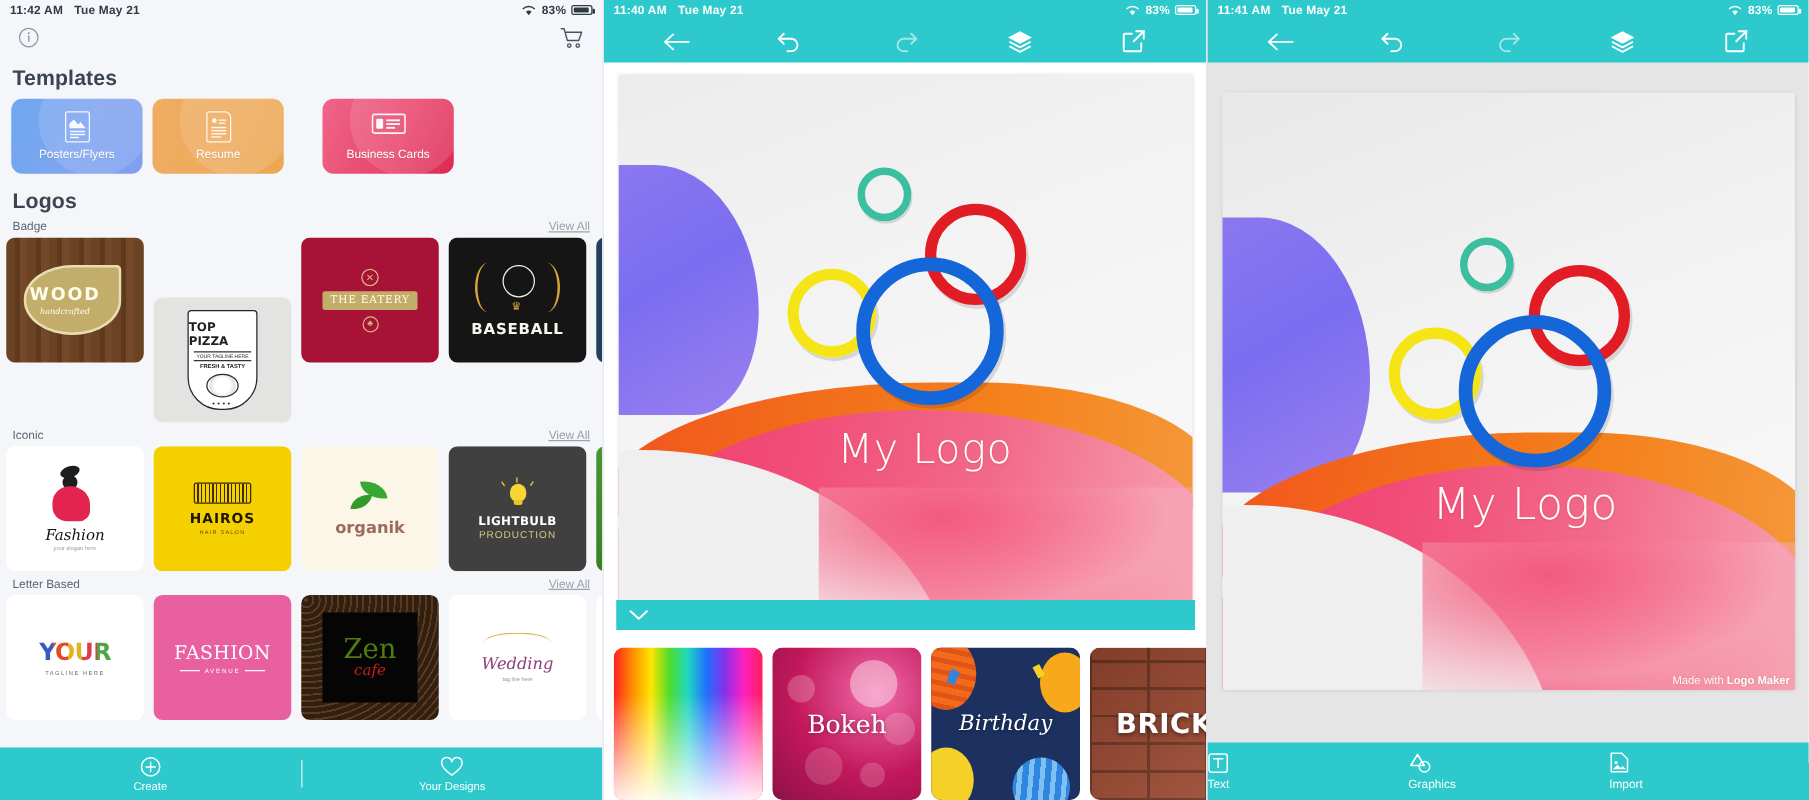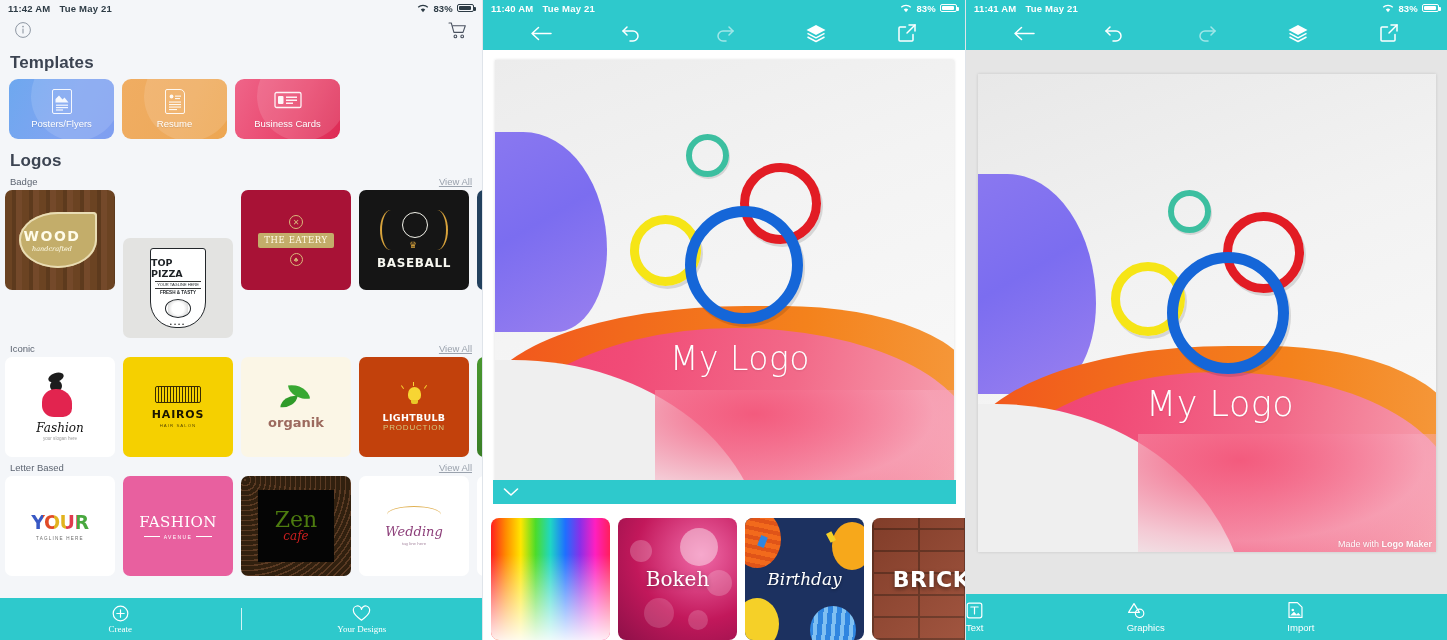--- a/index.html
+++ b/index.html
@@ -53,21 +53,21 @@
   .view-all { font-size:9.5px; color:#9aa2ad; text-decoration:underline; cursor:pointer; }
   .thumb-row { display:flex; gap:8px; padding:0 0 0 5px; overflow:hidden; }
   .thumb { width:110px; height:100px; border-radius:7px; flex:0 0 auto; position:relative;
            overflow:hidden; cursor:pointer; display:flex; align-items:center;
            justify-content:center; }
   .thumb.partial { width:22px; }
 
   .l-bottombar { position:absolute; bottom:0; left:0; width:482px; height:42px;
                  background:#2ec9cc; display:flex; align-items:center; }
   .tabitem { flex:1; display:flex; flex-direction:column; align-items:center;
-             justify-content:flex-start; gap:2px; color:#fff; cursor:pointer;font-family:Liberation Serif, serif; }
+             justify-content:flex-start; gap:2px; color:#fff; cursor:pointer; }
   .tabitem span { font-size:9px; }
   .bar-div { width:1px; height:22px; background:rgba(255,255,255,.8); }
 
   
   .ed-toolbar { height:34px; background:#2ec9cc; display:flex; align-items:center;
                 justify-content:space-around; padding:0 12px; }
   .ed-toolbar .icon-btn { width:36px; height:28px; }
   .canvas-wrap { padding:10px 12px 0 12px; }
   .canvas { position:relative; overflow:hidden; background:#eceded;
             box-shadow:0 0 3px rgba(0,0,0,.14); }
@@ -162,21 +162,21 @@
             <rect x="9" y="8" width="5" height="1.1" fill="rgba(255,255,255,.9)"></rect>
             <rect x="3" y="11.5" width="12" height="1.1" fill="rgba(255,255,255,.9)"></rect>
             <rect x="3" y="14" width="12" height="1.1" fill="rgba(255,255,255,.9)"></rect>
             <rect x="3" y="16.5" width="12" height="1.1" fill="rgba(255,255,255,.9)"></rect>
             <rect x="3" y="19" width="8" height="1.1" fill="rgba(255,255,255,.9)"></rect>
           </svg>
         </div>
         <div class="tpl-label">Resume</div>
       </div>
 
-      <div class="tpl-card" style="background:linear-gradient(115deg,#ef6589 0%,#e9476e 55%,#dd2a54 100%);">
+      <div class="tpl-card" style="background:linear-gradient(115deg,#ef6589 0%,#e9476e 55%,#dd2a54 100%);margin-left:23px;">
         <div class="glow"></div>
         <div style="z-index:2;margin-bottom:4px;">
           <svg width="28" height="20" viewBox="0 0 28 20">
             <rect x="1" y="2.5" width="26" height="15" rx="1.6" fill="none" stroke="rgba(255,255,255,.92)" stroke-width="1.3"></rect>
             <rect x="4" y="6" width="5.5" height="8" rx="1" fill="rgba(255,255,255,.95)"></rect>
             <rect x="12" y="6.5" width="11" height="1.5" fill="rgba(255,255,255,.92)"></rect>
             <rect x="12" y="9.5" width="11" height="1.5" fill="rgba(255,255,255,.92)"></rect>
             <rect x="12" y="12.5" width="7" height="1.5" fill="rgba(255,255,255,.92)"></rect>
           </svg>
         </div>
@@ -268,21 +268,21 @@
       <div class="thumb" style="background:#fbf6e6;flex-direction:column;">
         <div style="position:relative;width:34px;height:28px;margin-bottom:3px;">
           <div style="position:absolute;left:10px;top:0;width:20px;height:16px;background:#38a832;
                       border-radius:0 100% 0 100%;transform:rotate(-8deg);"></div>
           <div style="position:absolute;left:2px;top:11px;width:16px;height:13px;background:#2f9b2a;
                       border-radius:100% 0 100% 0;transform:rotate(6deg);"></div>
         </div>
         <div style="font-size:13px;font-weight:bold;color:#9c6a5e;font-family:'DejaVu Sans',sans-serif;">organik</div>
       </div>
 
-      <div class="thumb" style="background:#c2410c;flex-direction:column;">
+      <div class="thumb" style="background:#404040;flex-direction:column;">
         <div style="position:relative;width:30px;height:26px;margin-bottom:4px;">
           <div style="position:absolute;left:9px;top:5px;width:13px;height:14px;border-radius:50% 50% 40% 40%;background:#f7d533;"></div>
           <div style="position:absolute;left:12px;top:18px;width:7px;height:4px;background:#e9c728;border-radius:0 0 2px 2px;"></div>
           <div style="position:absolute;left:14px;top:0;width:1.2px;height:4px;background:#f7d533;"></div>
           <div style="position:absolute;left:3px;top:3px;width:1.2px;height:4px;background:#f7d533;transform:rotate(-35deg);"></div>
           <div style="position:absolute;right:3px;top:3px;width:1.2px;height:4px;background:#f7d533;transform:rotate(35deg);"></div>
         </div>
         <div style="font-size:9.5px;font-weight:bold;color:#ffffff;letter-spacing:.3px;font-family:'DejaVu Sans',sans-serif;">LIGHTBULB</div>
         <div style="font-size:8px;color:#d3c77f;letter-spacing:.8px;">PRODUCTION</div>
       </div>

